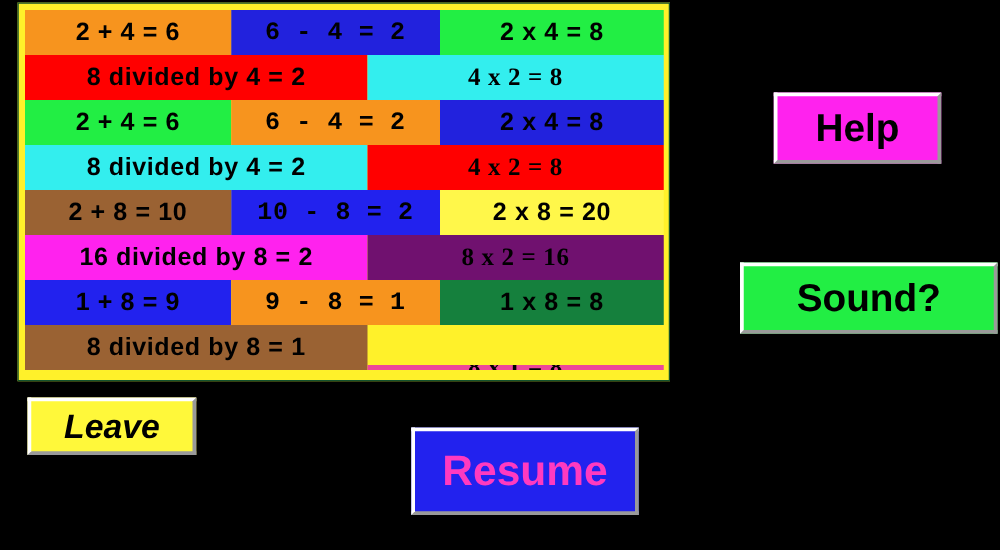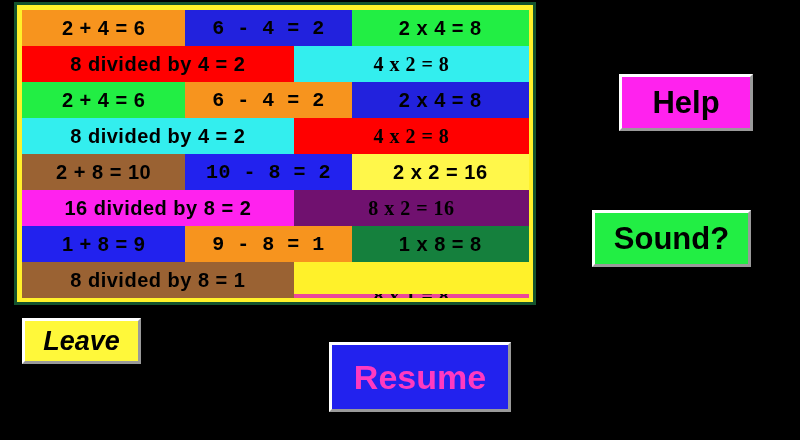--- a/index.html
+++ b/index.html
@@ -17,21 +17,21 @@
   }
 
   
   #fact-table {
     position: absolute;
     left: 14px;
     top: 2px;
     width: 522px;
     height: 303px;
     background: #FFF12A;
-    border: 3px solid #14532d;
+    border: 1px solid #14532d;
     box-sizing: border-box;
     padding: 5px 4px 5px 5px;
   }
   .fact-row {
     display: flex;
     height: 36px;
     width: 100%;
     box-sizing: border-box;
   }
   .fact-cell {
@@ -73,30 +73,30 @@
     top: 74px;
     width: 134px;
     height: 57px;
     background: #FF22EE;
     color: #000000;
     font-size: 31px;
   }
   #sound-button {
     left: 592px;
     top: 210px;
-    width: 159px;
+    width: 206px;
     height: 57px;
     background: #22EE44;
     color: #000000;
     font-size: 31px;
   }
   #leave-button {
     left: 22px;
     top: 318px;
-    width: 119px;
+    width: 135px;
     height: 46px;
     background: #FFF83A;
     color: #000000;
     font-size: 27px;
     font-style: italic;
   }
   #resume-button {
     left: 329px;
     top: 342px;
     width: 182px;
@@ -124,21 +124,21 @@
       <div class="fact-cell c2" style="background: rgb(247, 148, 30);">6 - 4 = 2</div>
       <div class="fact-cell c3" style="background: rgb(34, 34, 221);">2 x 4 = 8</div>
     </div>
     <div class="fact-row r2">
       <div class="fact-cell c1" style="background: rgb(51, 238, 238);">8 divided by 4 = 2</div>
       <div class="fact-cell c2" style="background: rgb(255, 0, 0);">4 x 2 = 8</div>
     </div>
     <div class="fact-row r3">
       <div class="fact-cell c1" style="background: rgb(154, 98, 51);">2 + 8 = 10</div>
       <div class="fact-cell c2" style="background: rgb(34, 34, 238);">10 - 8 = 2</div>
-      <div class="fact-cell c3" style="background: rgb(255, 247, 74);">2 x 2 = 16</div>
+      <div class="fact-cell c3" style="background: rgb(255, 247, 74);">2 x 8 = 20</div>
     </div>
     <div class="fact-row r2">
       <div class="fact-cell c1" style="background: rgb(255, 34, 238);">16 divided by 8 = 2</div>
       <div class="fact-cell c2" style="background: rgb(112, 17, 111);">8 x 2 = 16</div>
     </div>
     <div class="fact-row r3">
       <div class="fact-cell c1" style="background: rgb(34, 34, 238);">1 + 8 = 9</div>
       <div class="fact-cell c2" style="background: rgb(247, 148, 30);">9 - 8 = 1</div>
       <div class="fact-cell c3" style="background: #15803d;">1 x 8 = 8</div>
     </div>

